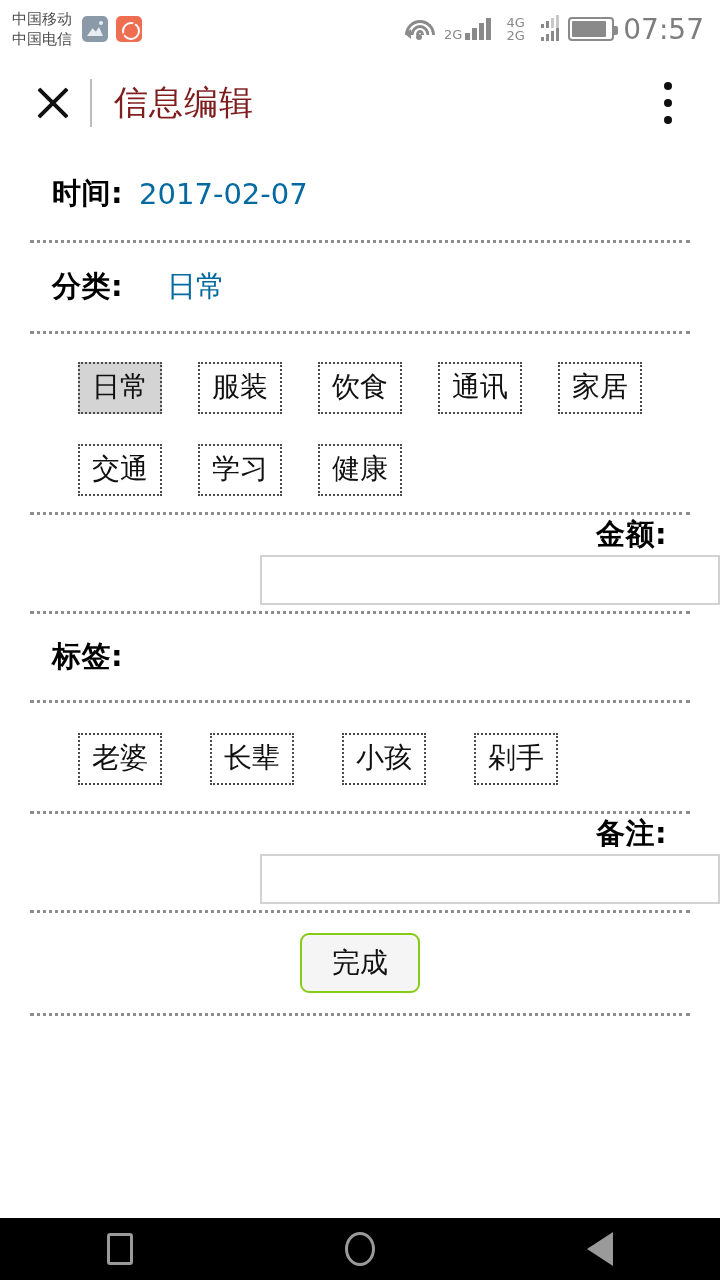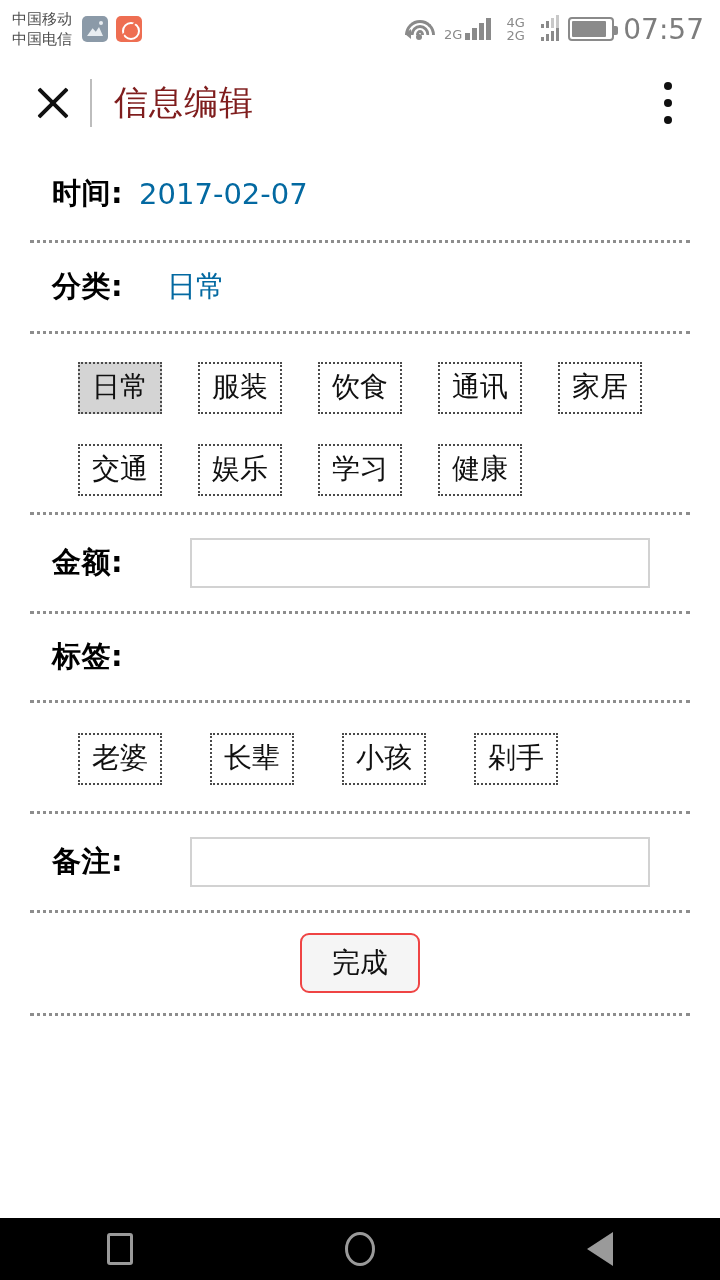--- a/index.html
+++ b/index.html
@@ -117,37 +117,37 @@
   .chips-row { display:flex; gap:36px; margin-bottom:30px; }
   .chips-row:last-child { margin-bottom:0; }
   .chip {
     border:2px dotted #4a4a4a; background:transparent;
     font-size:28px; color:#101010;
     padding:9px 12px 11px 12px; line-height:1;
     min-width:78px; text-align:center;
   }
   .chip.selected { background:#d4d4d4; }
 
-  .row-input { height:96px; display:flex; align-items:center; padding-left:52px; }
+  .row-input { height:96px; display:flex; align-items:flex-end; padding-left:52px;flex-direction:column; }
   .row-input .row-label { width:124px; }
   .text-input {
     margin-left:14px; width:460px; height:50px;
     border:2px solid #d2d2d2; background:#fff;
     font-size:26px; color:#111; padding:0 10px;
     font-family:"DejaVu Sans","Liberation Sans",sans-serif;
     outline:none;
   }
   .row-plain { height:86px; display:flex; align-items:center; padding-left:52px; }
 
   .tags-block { padding:30px 0 26px 78px; }
   .tags-row { display:flex; gap:48px; }
 
   .action-row { height:100px; display:flex; align-items:center; justify-content:center; }
   .done-btn {
-    background:#f5f5f5; border:2px solid #ef4444; border-radius:9px;
+    background:#f5f5f5; border:2px solid #84cc16; border-radius:9px;
     font-size:28px; color:#111; padding:14px 30px; line-height:1;
     font-family:"DejaVu Sans","Liberation Sans",sans-serif;
   }
 
   
   .navbar {
     position:absolute; bottom:0; left:0; width:720px; height:62px;
     background:#000; display:flex; align-items:center; justify-content:space-around;
   }
   .nav-key { width:120px; height:62px; display:flex; align-items:center; justify-content:center; }
@@ -247,21 +247,20 @@
     <div class="chips-block">
       <div class="chips-row">
         <div class="chip selected">日常</div>
         <div class="chip">服装</div>
         <div class="chip">饮食</div>
         <div class="chip">通讯</div>
         <div class="chip">家居</div>
       </div>
       <div class="chips-row">
         <div class="chip">交通</div>
-        <div class="chip">娱乐</div>
         <div class="chip">学习</div>
         <div class="chip">健康</div>
       </div>
     </div>
 
     <div class="divider"></div>
 
     <div class="row-input">
       <span class="row-label">金额:</span>
       <input class="text-input" type="text" value="" style="">

